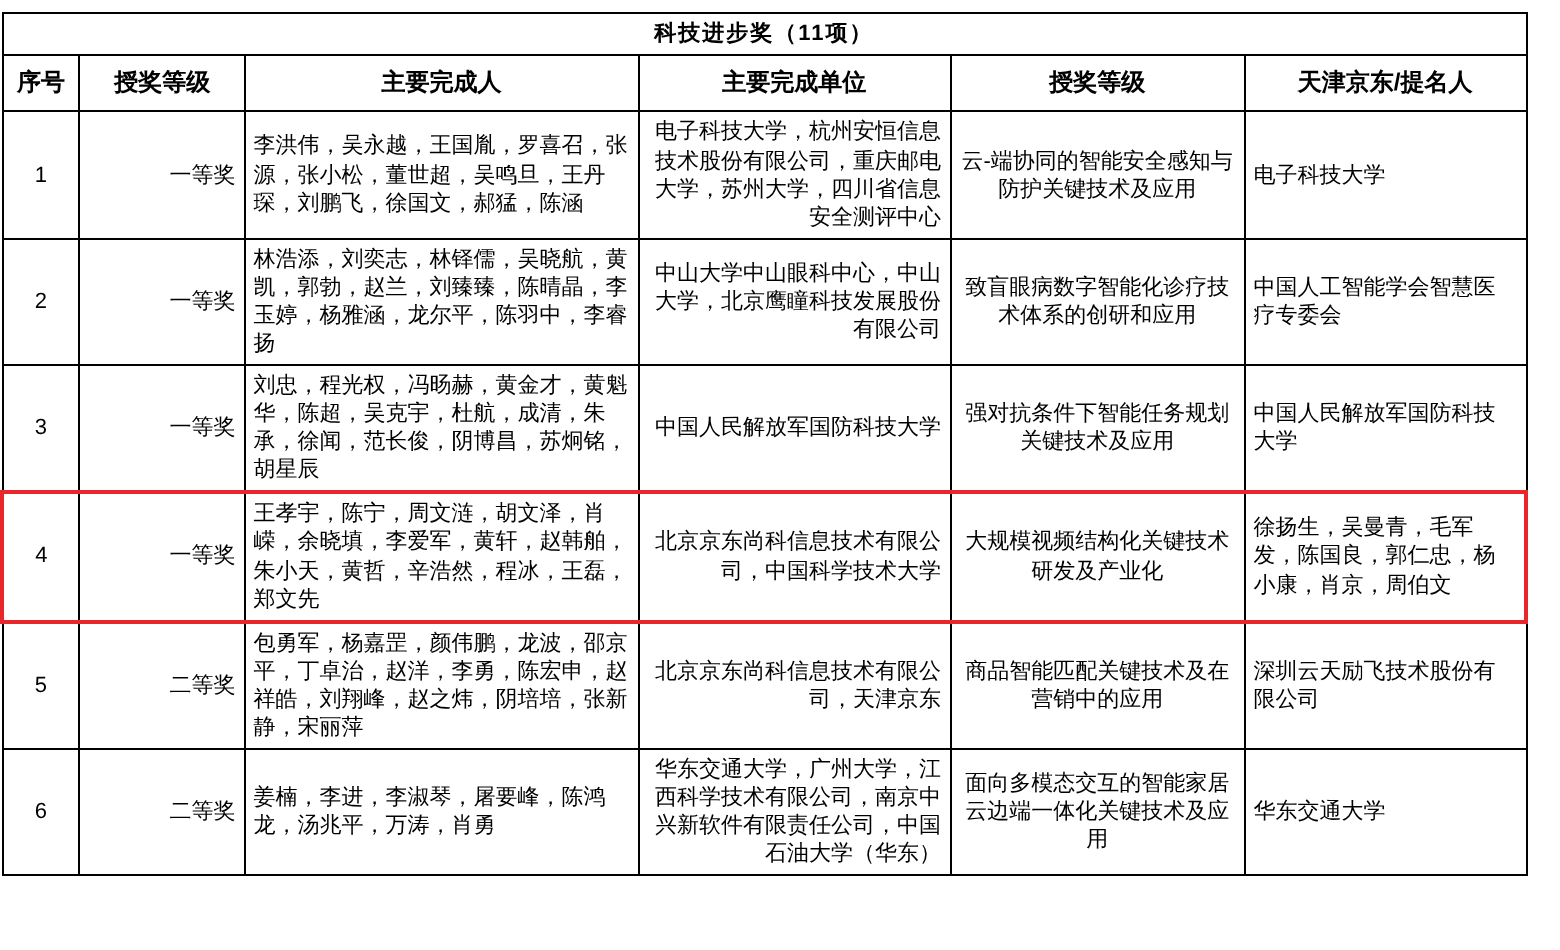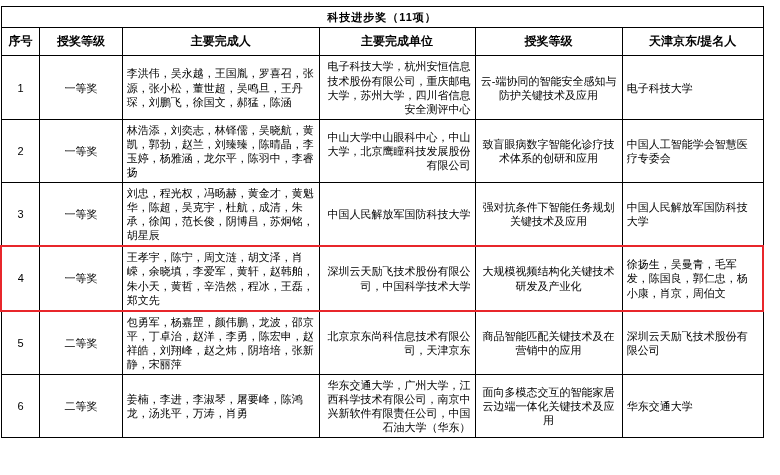--- a/index.html
+++ b/index.html
@@ -47,21 +47,21 @@
     font-size: 12px;
     padding: 6px 2px;
     white-space: nowrap;
     margin-left: 16px;
   }
   td.c-index {
     text-align: center;
     font-size: 12px;
   }
   td.c-level {
-    text-align: center;
+    text-align: right;
     font-size: 12px;
     white-space: nowrap;
   }
   td.c-people {
     text-align: left;
   }
   td.c-org {
     text-align: right;
   }
   td.c-achv {
@@ -130,21 +130,21 @@
         <td class="c-level">一等奖</td>
         <td class="c-people">刘忠，程光权，冯旸赫，黄金才，黄魁华，陈超，吴克宇，杜航，成清，朱承，徐闻，范长俊，阴博昌，苏炯铭，胡星辰</td>
         <td class="c-org">中国人民解放军国防科技大学</td>
         <td class="c-achv">强对抗条件下智能任务规划关键技术及应用</td>
         <td class="c-nom">中国人民解放军国防科技大学</td>
       </tr>
       <tr class="highlight-row">
         <td class="c-index">4</td>
         <td class="c-level">一等奖</td>
         <td class="c-people">王孝宇，陈宁，周文涟，胡文泽，肖嵘，余晓填，李爱军，黄轩，赵韩舶，朱小天，黄哲，辛浩然，程冰，王磊，郑文先</td>
-        <td class="c-org">深圳云天励飞技术股份有限公司，中国科学技术大学</td>
+        <td class="c-org">北京京东尚科信息技术有限公司，中国科学技术大学</td>
         <td class="c-achv">大规模视频结构化关键技术研发及产业化</td>
         <td class="c-nom">徐扬生，吴曼青，毛军发，陈国良，郭仁忠，杨小康，肖京，周伯文</td>
       </tr>
       <tr>
         <td class="c-index">5</td>
         <td class="c-level">二等奖</td>
         <td class="c-people">包勇军，杨嘉罡，颜伟鹏，龙波，邵京平，丁卓治，赵洋，李勇，陈宏申，赵祥皓，刘翔峰，赵之炜，阴培培，张新静，宋丽萍</td>
         <td class="c-org">北京京东尚科信息技术有限公司，天津京东</td>
         <td class="c-achv">商品智能匹配关键技术及在营销中的应用</td>
         <td class="c-nom">深圳云天励飞技术股份有限公司</td>

